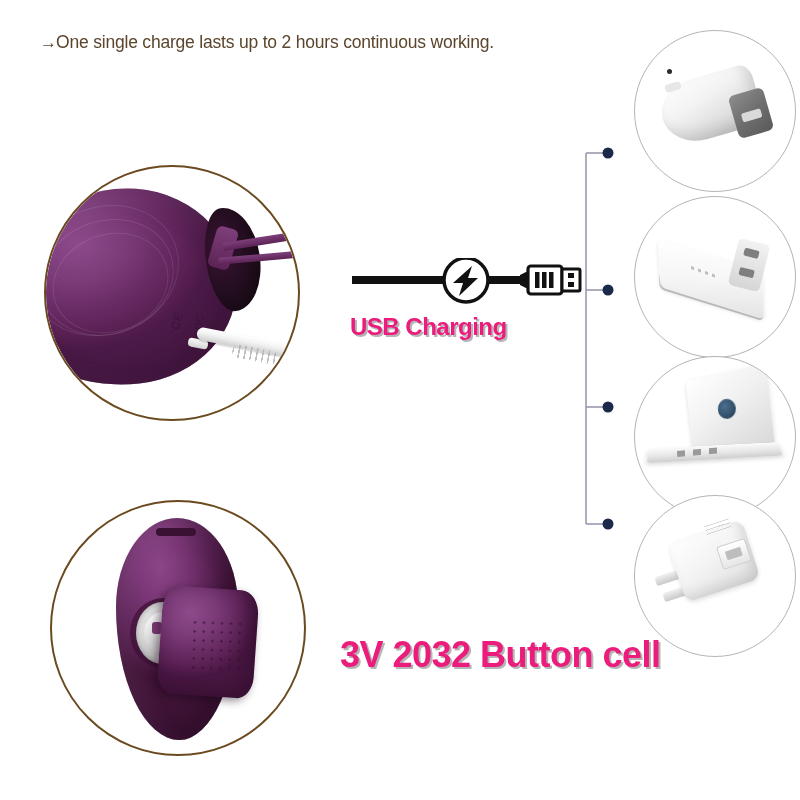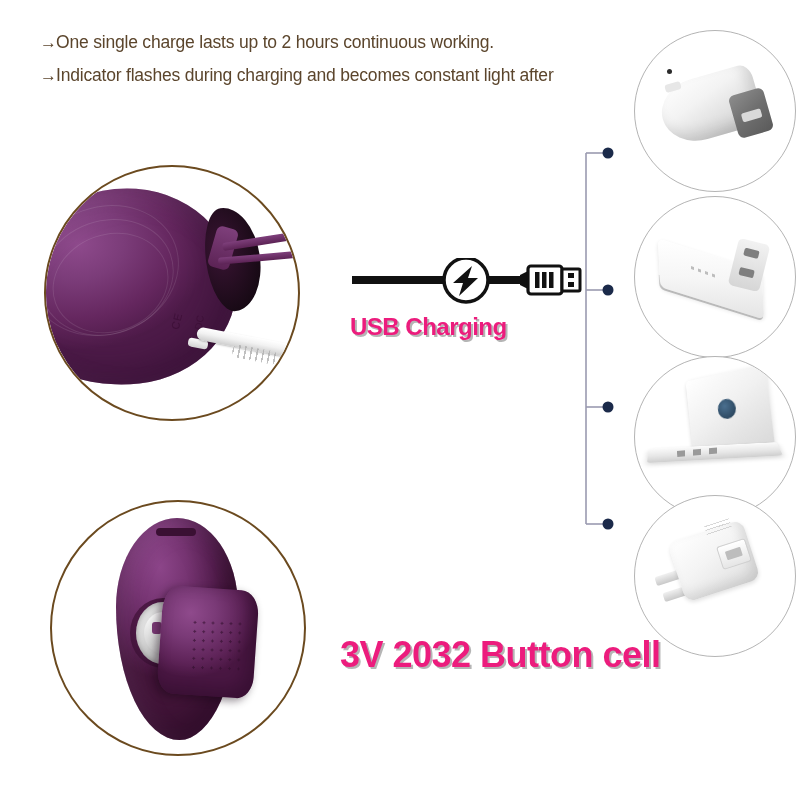--- a/index.html
+++ b/index.html
@@ -536,23 +536,20 @@
     transform: rotate(-18deg);
     opacity: 0.8;
   }
 </style>
 </head>
 <body>
 
 <div class="header-text">
   <span class="bullet-line">
     <span class="arrow">→</span><span>One single charge lasts up to 2 hours continuous working.</span>
-  </span>
-  <span class="bullet-line">
-    <span class="arrow">→</span><span>Indicator flashes during charging and becomes constant light after</span>
   </span>
 </div>
 
 <div class="photo-circle" id="circle-charging">
   <div class="clip-inner">
     <div class="egg-neck"></div>
     <div class="egg-body">
       <div class="egg-ridge r1"></div>
       <div class="egg-ridge r2"></div>
       <div class="egg-ridge r3"></div>

